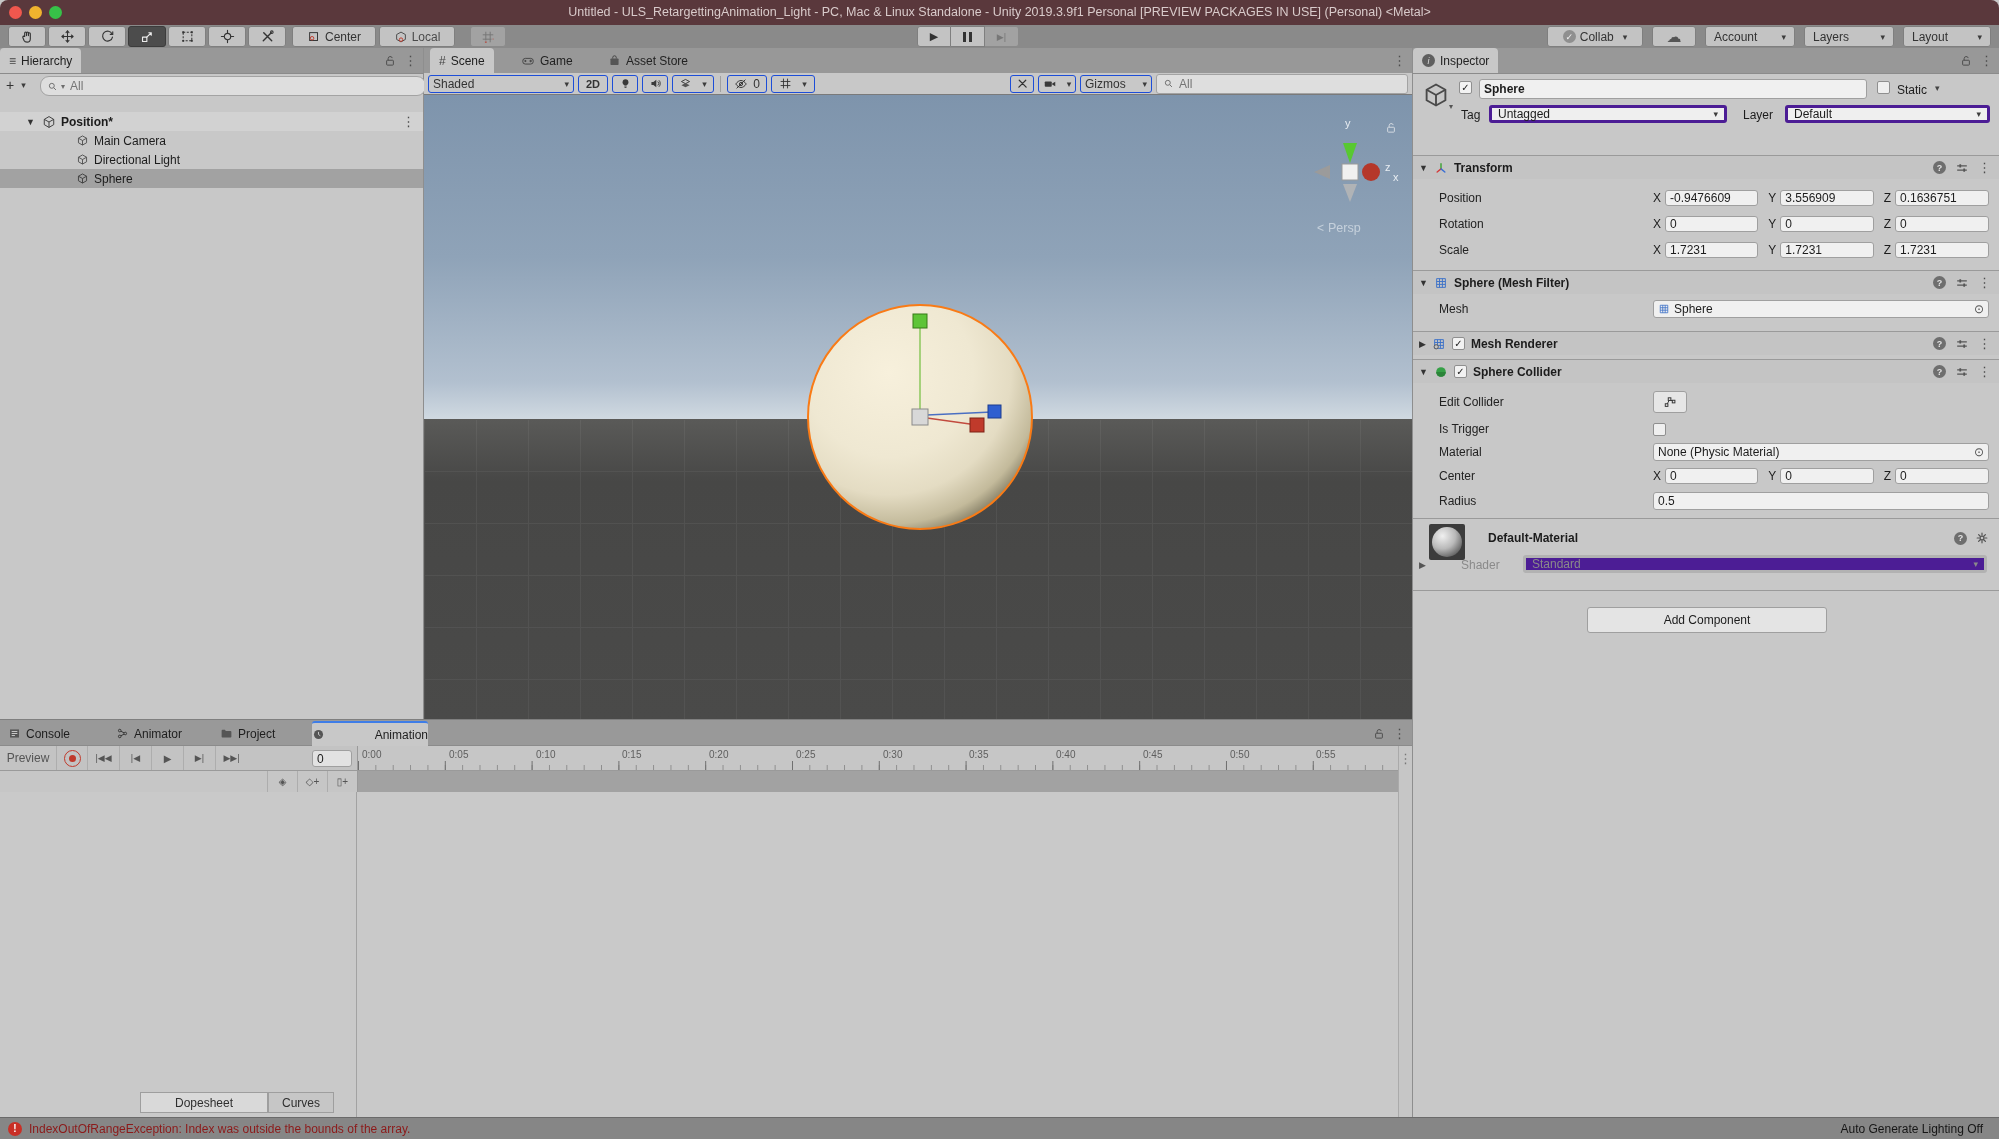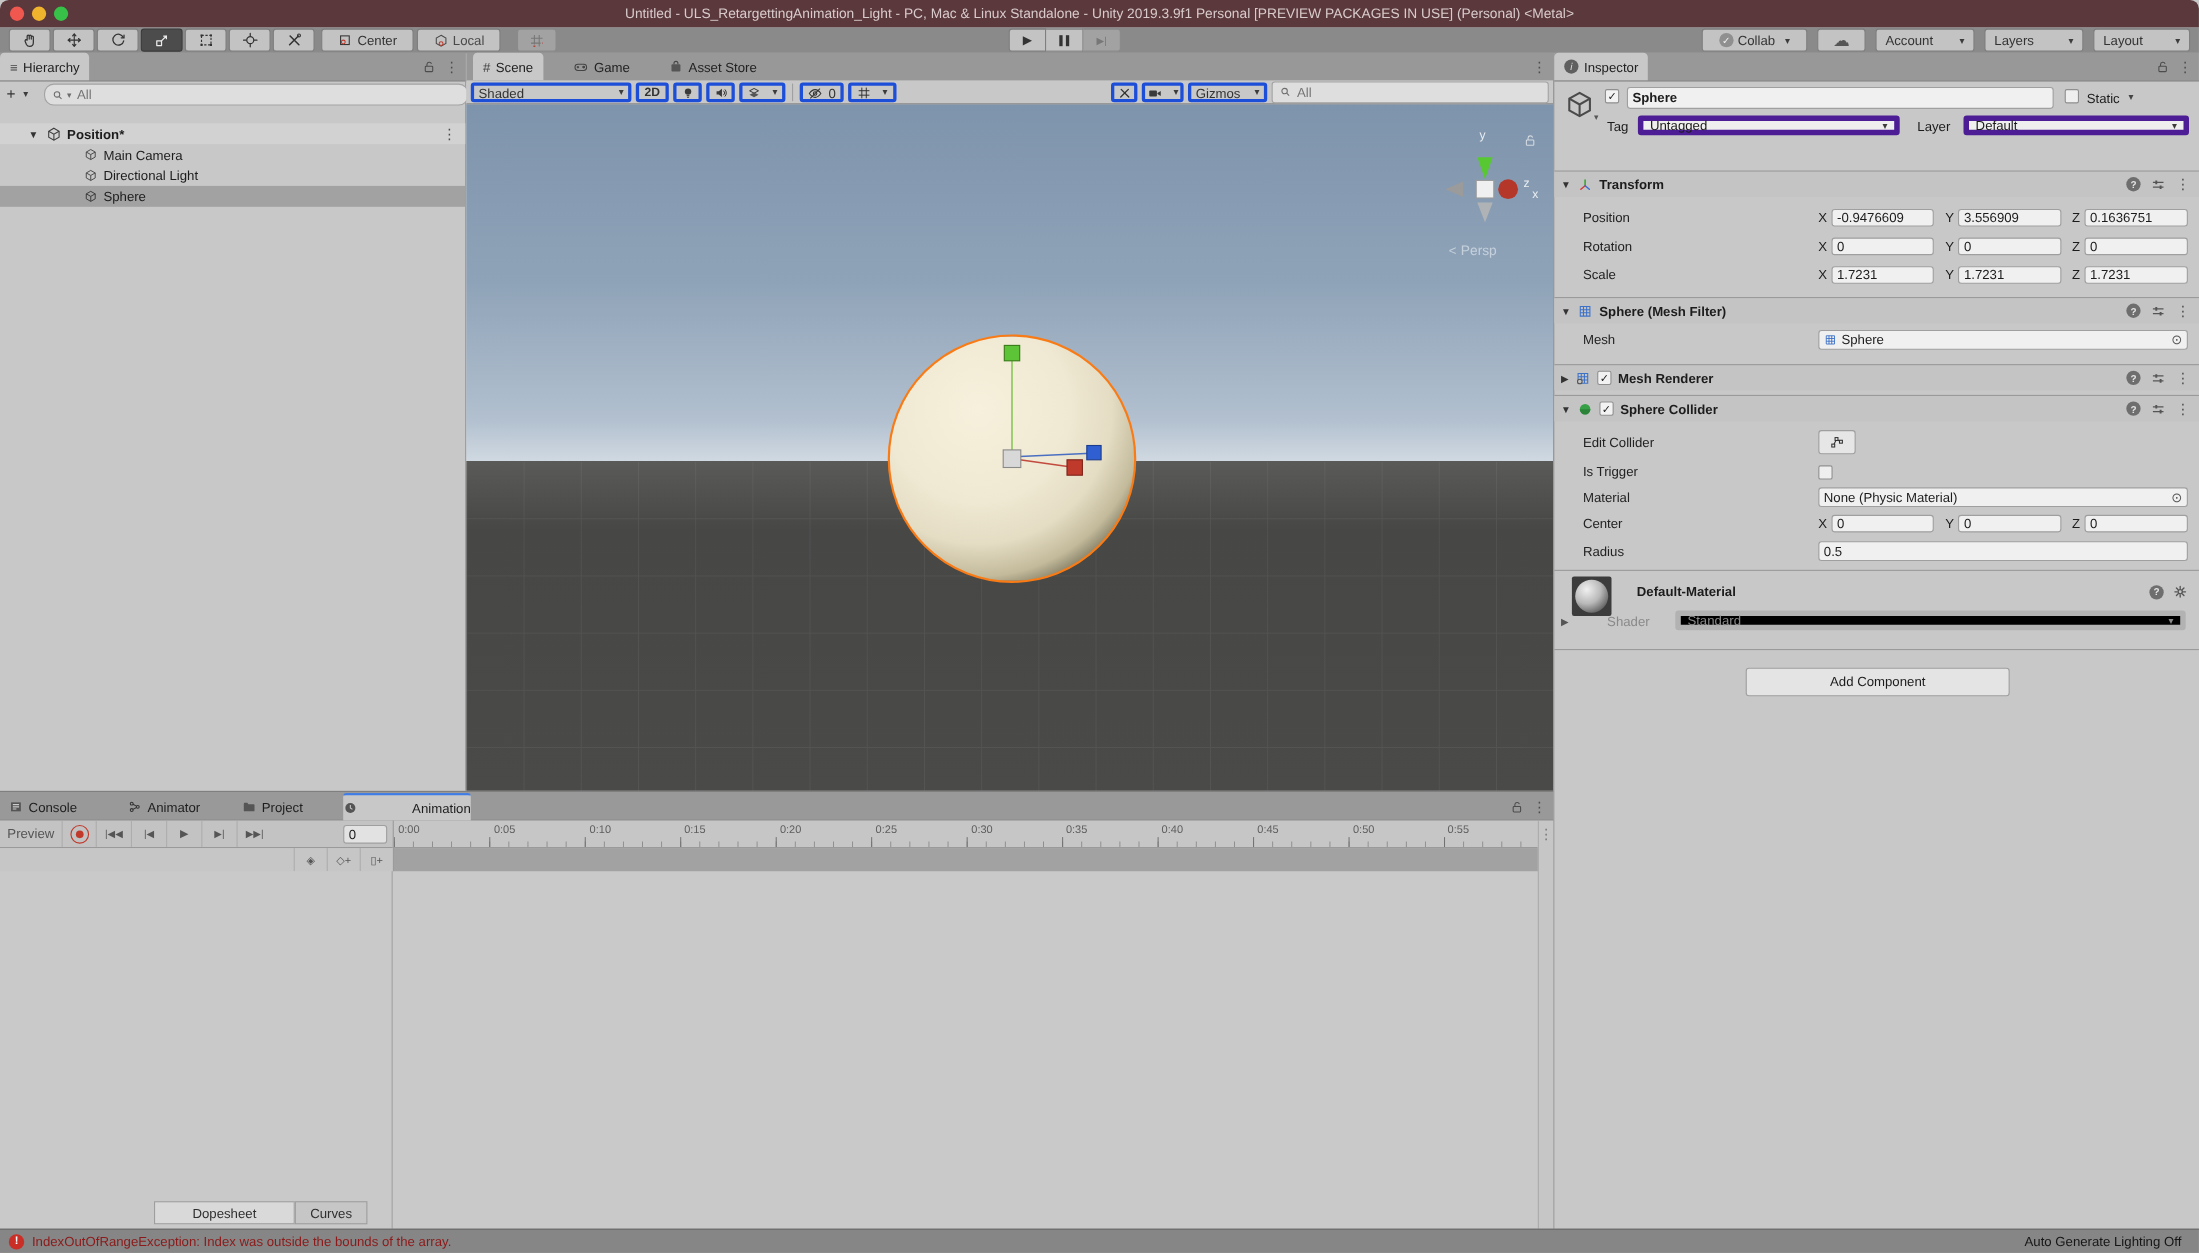--- a/index.html
+++ b/index.html
@@ -25,41 +25,41 @@
   .paneicons{position:absolute;right:6px;top:0;height:25px;display:flex;align-items:center;gap:8px;color:#4c4c4c}
   .kebab{font-size:13px;color:#4c4c4c;line-height:1}
   
   .hierarchy{position:absolute;left:0;top:48px;width:424px;height:671px;background:#c8c8c8;border-right:1px solid #8e8e8e;box-sizing:border-box}
   .searchfield{height:18px;border:1px solid #a3a3a3;border-radius:9px;background:#dedede;display:flex;align-items:center;padding:0 6px;gap:3px;color:#6d6d6d}
   .searchfield input{border:none;background:transparent;outline:none;flex:1;font:12px "Liberation Sans",sans-serif;color:#333;min-width:0}
   .hrow{position:absolute;left:0;right:0;height:19px;display:flex;align-items:center}
   
   .scenepanel{position:absolute;left:424px;top:48px;width:988px;height:671px;background:#c8c8c8}
   .scenetools{position:absolute;left:0;right:0;top:25px;height:22px;background:#c8c8c8;border-bottom:1px solid #7a7a7a;display:flex;align-items:center;padding:0 4px;gap:4px;box-sizing:border-box}
-  .stbtn{height:18px;border:3px solid #1d4ed8;border-radius:3px;background:#c8c8c8;display:flex;justify-content:center;padding:0 4px;gap:5px;color:#333;box-sizing:border-box}
+  .stbtn{height:18px;border:1px solid #1d4ed8;border-radius:3px;background:#c8c8c8;display:flex;align-items:center;justify-content:center;padding:0 4px;gap:5px;color:#333;box-sizing:border-box}
   .viewport{position:absolute;left:0;right:0;top:47px;bottom:0;overflow:hidden;
     background:linear-gradient(180deg,#7e94ac 0%,#8fa3b8 26%,#b2c0cf 46%,#d0d9e1 51.9%,#5a5a58 52%,#474746 62%,#4a4a49 100%)}
   .gridoverlay{position:absolute;left:0;right:0;top:325px;bottom:0;opacity:.05;
     background-image:linear-gradient(90deg,#fff 1px,transparent 1px),linear-gradient(0deg,#fff 1px,transparent 1px);background-size:52px 52px}
   .sphere{position:absolute;left:383px;top:209px;width:226px;height:226px;border-radius:50%;
     border:2.5px solid #f97b16;box-sizing:border-box;
     background:radial-gradient(circle at 36% 30%,#f7f0dc 0%,#efe8d2 40%,#e4dcc3 58%,#c3ba9b 72%,#55503c 86%,#0c0b08 97%)}
   .gizlabel{position:absolute;color:#e8edf2;font-size:11px}
   
   .inspector{position:absolute;left:1412px;top:48px;width:587px;height:1069px;background:#c8c8c8;border-left:1px solid #8e8e8e;box-sizing:border-box}
   .chead{position:absolute;left:0;right:0;height:24px;background:#c4c4c4;border-top:1px solid #9a9a9a;display:flex;align-items:center;gap:6px;padding:0 6px;box-sizing:border-box}
   .chead b{font-size:12px}
   .cheadicons{position:absolute;right:8px;display:flex;align-items:center;gap:9px}
   .helpdot{width:13px;height:13px;border-radius:50%;background:#6e6e6e;color:#e2e2e2;font-size:9px;font-weight:bold;display:flex;align-items:center;justify-content:center}
   .irow{position:absolute;left:0;right:0;height:18px;display:flex;align-items:center}
   .ilabel{position:absolute;left:26px;color:#222}
   .ifields{position:absolute;left:240px;right:10px;display:flex;gap:10px}
   .axg{flex:1;display:flex;align-items:center;gap:4px}
   .fld{background:#f0f0f0;border:1px solid #9f9f9f;border-radius:3px;height:16px;font:12px "Liberation Sans",sans-serif;padding:0 4px;box-sizing:border-box;width:100%;outline:none;color:#1c1c1c}
-  .dd{background:#efefef;border:5px solid #4c1d95;border-radius:3px;height:18px;display:flex;align-items:center;padding:0 6px;box-sizing:border-box}
+  .dd{background:#efefef;border:3px solid #4c1d95;border-radius:3px;height:18px;display:flex;align-items:center;padding:0 6px;box-sizing:border-box}
   .dd .val{flex:1}
   .objfld{position:absolute;left:240px;right:10px;height:18px;background:#f0f0f0;border:1px solid #9f9f9f;border-radius:3px;display:flex;align-items:center;gap:4px;padding:0 4px;box-sizing:border-box}
   .cb{width:13px;height:13px;background:#f2f2f2;border:1px solid #8f8f8f;border-radius:2px;display:flex;align-items:center;justify-content:center;font-size:10px;color:#222;box-sizing:border-box}
   
   .bottompanel{position:absolute;left:0;top:719px;width:1412px;height:398px;background:#c9c9c9}
   .btabstrip{position:absolute;left:0;right:0;top:0;height:27px;background:#999;border-top:1px solid #7f7f7f;border-bottom:1px solid #8b8b8b;box-sizing:border-box}
   .btab{position:absolute;top:1px;height:25px;display:flex;align-items:center;gap:5px;color:#1e1e1e}
   .btab.active{background:#c8c8c8;border-top:2px solid #3e7de7;border-radius:3px 3px 0 0;box-sizing:border-box}
   .ctrlrow{position:absolute;left:0;top:27px;width:357px;height:25px;background:#c3c3c3;border-bottom:1px solid #9a9a9a;display:flex;align-items:stretch;box-sizing:border-box}
   .ctrlcell{display:flex;align-items:center;justify-content:center;border-right:1px solid #adadad;color:#555}
@@ -606,21 +606,21 @@
   <b class="abs" style="left:75px;top:483px">Default-Material</b>
   <div class="abs fx" style="right:10px;top:483px;gap:8px">
     <span class="helpdot">?</span>
     <svg class="ic" width="14" height="14" viewBox="0 0 16 16" fill="none" stroke="#555" stroke-width="1.4" stroke-linecap="round">
         <circle cx="8" cy="8" r="2.2"></circle>
         <path d="M8 2.5v2.2M8 11.3v2.2M2.5 8h2.2M11.3 8h2.2M4.1 4.1l1.6 1.6M10.3 10.3l1.6 1.6M11.9 4.1l-1.6 1.6M5.7 10.3l-1.6 1.6"></path>
       </svg>
   </div>
   <span class="abs" style="left:6px;top:512px;font-size:9px;color:#555">▶</span>
   <span class="abs" style="left:48px;top:510px;color:#8a8a8a">Shader</span>
-  <div class="dd abs" style="left:110px;top:507px;right:12px;color:#8a8a8a;background:#000000;border-color:#b2b2b2">
+  <div class="dd abs" style="left:110px;top:507px;right:12px;color:#8a8a8a;background:#4c1d95;border-color:#b2b2b2">
     <span class="val">Standard</span>
     <span class="ddarrow" style="color:#8a8a8a">▾</span>
   </div>
 
   <div class="abs" style="left:0;right:0;top:542px;border-top:1px solid #9a9a9a"></div>
   <div class="abs" style="left:174px;top:559px;width:240px;height:26px;background:#e4e4e4;border:1px solid #9f9f9f;border-radius:3px;display:flex;align-items:center;justify-content:center;box-sizing:border-box">
     <span>Add Component</span>
   </div>
 </div>
 

